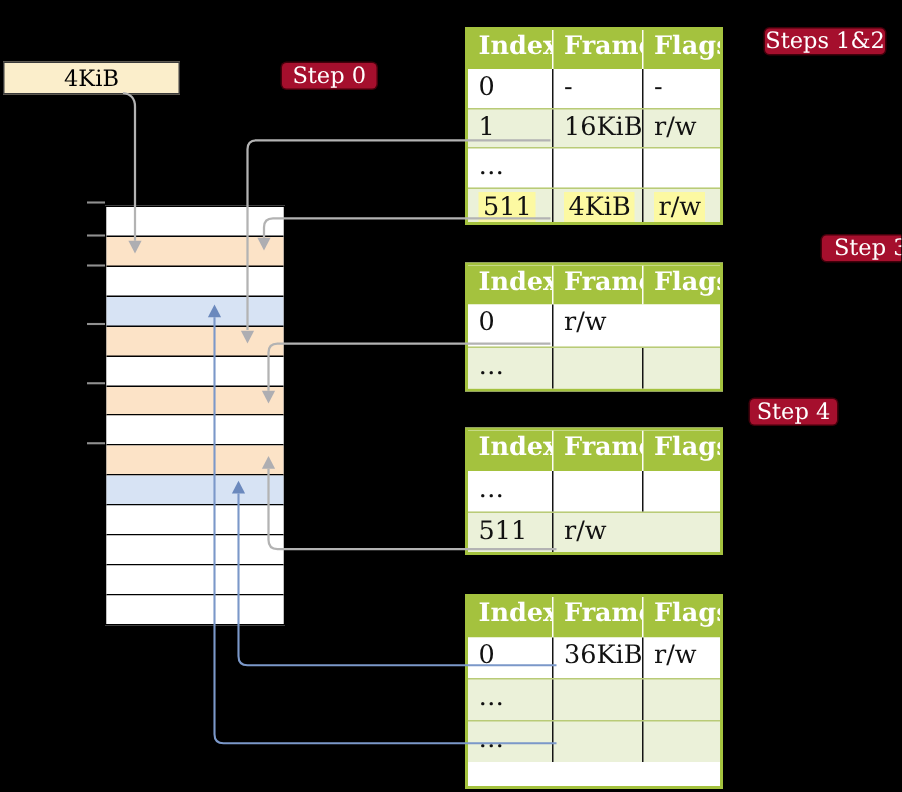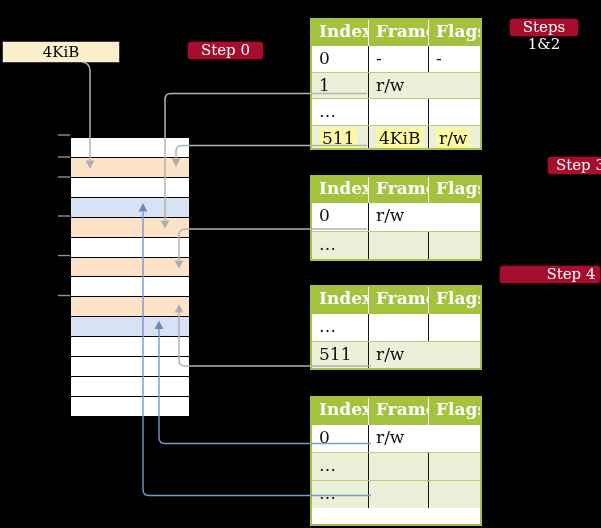--- a/index.html
+++ b/index.html
@@ -12,24 +12,24 @@
     position:absolute;left:2px;top:41px;width:118px;height:22px;
     background:var(--frame-box-bg);border:1px solid #3a3a3a;box-sizing:border-box;
     text-align:center;line-height:20px;font-size:15px;color:#000;
   }
   
   .badge{
     position:absolute;background:var(--badge-bg);color:#fff;
     font-size:15px;text-align:center;border-radius:3px;height:17px;line-height:17px;
     box-shadow:0 0 0 1px rgba(120,0,20,.55);
   }
-  #badge-step0 {left:188px;top:42px;width:75px;}
-  #badge-steps12{left:510px;top:19px;width:68px;}
+  #badge-step0 {left:188px;top:42px;width:63px;}
+  #badge-steps12{left:510px;top:19px;width:80px;}
   #badge-step3 {left:548px;top:157px;width:65px;}
-  #badge-step4 {left:500px;top:266px;width:58px;padding-left:42px;}
+  #badge-step4 {left:500px;top:266px;width:58px;}
   
   #memory-stack{
     position:absolute;left:70px;top:137px;width:120px;height:280px;
     border:1px solid #000;box-sizing:border-box;display:flex;flex-direction:column;
     background:#fff;
   }
   .stack-row{flex:1;border-bottom:1px solid #000;}
   .stack-row:last-child{border-bottom:none;}
   .stack-row.free {background:var(--frame-free);}
   .stack-row.table{background:var(--frame-table);}
@@ -101,20 +101,21 @@
         <div class="tcell c1">Frame</div>
         <div class="tcell c2">Flags</div>
       </div>
       <div class="trow tdata">
         <div class="tcell c0">0</div>
         <div class="tcell c1">-</div>
         <div class="tcell c2">-</div>
       </div>
       <div class="trow tdata shaded">
         <div class="tcell c0">1</div>
+        <div class="tcell c1">16KiB</div>
         <div class="tcell c2">r/w</div>
       </div>
       <div class="trow tdata">
         <div class="tcell c0">…</div>
         <div class="tcell c1"></div>
         <div class="tcell c2"></div>
       </div>
       <div class="trow tdata shaded">
         <div class="tcell c0"><span class="hl">511</span></div>
         <div class="tcell c1"><span class="hl">4KiB</span></div>
@@ -154,20 +155,21 @@
       </div>
     </div>
   <div class="ptable" id="t4">
       <div class="trow thead">
         <div class="tcell c0">Index</div>
         <div class="tcell c1">Frame</div>
         <div class="tcell c2">Flags</div>
       </div>
       <div class="trow tdata">
         <div class="tcell c0">0</div>
+        <div class="tcell c1">36KiB</div>
         <div class="tcell c2">r/w</div>
       </div>
       <div class="trow tdata shaded">
         <div class="tcell c0">…</div>
         <div class="tcell c1"></div>
         <div class="tcell c2"></div>
       </div>
       <div class="trow tdata shaded">
         <div class="tcell c0">…</div>
         <div class="tcell c1"></div>

